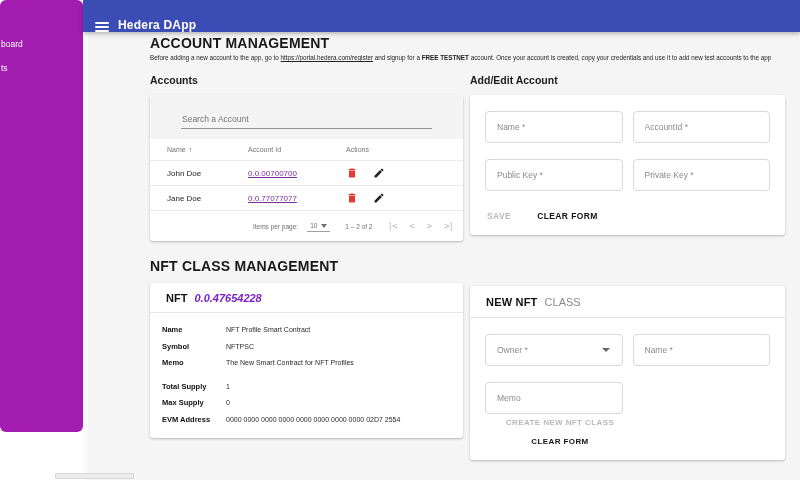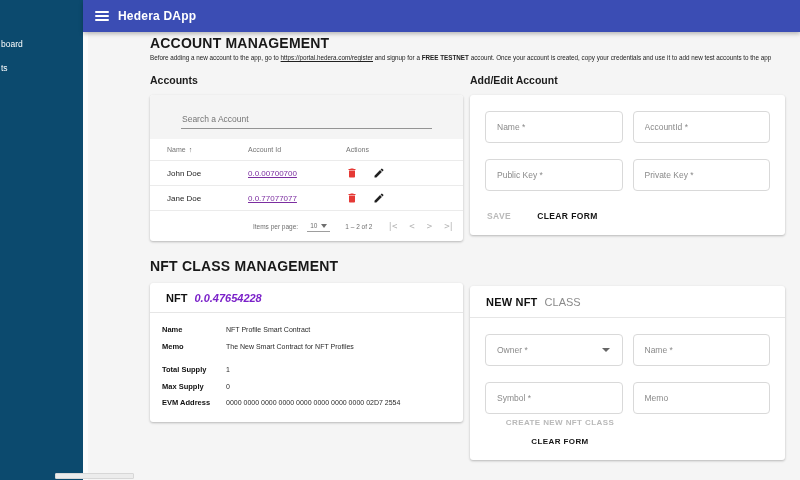--- a/index.html
+++ b/index.html
@@ -1,28 +1,28 @@
 <!DOCTYPE html>
 <html><head>
 <meta charset="utf-8">
 <style>
   * { margin:0; padding:0; box-sizing:border-box; }
   html,body { width:800px; height:480px; overflow:hidden;
     font-family:"Liberation Sans", sans-serif; background:#fff; }
 
   
-  .sidebar { position:absolute; left:0; top:0; width:83px; height:480px;
-    background:#0c4a6e; z-index:3; }
+  .sidebar { position:absolute; left:0; top:0; width:83px; height:432px;
+    background:#a21caf; z-index:3;border-radius:6px; }
   .sidebar-items { list-style:none; padding-top:37px; }
   .sidebar-items li { height:24px; line-height:14px; color:#ffffff;
     font-size:8.5px; padding-left:1px; white-space:nowrap; overflow:hidden; }
 
   
   .toolbar { position:absolute; left:83px; top:0; right:0; height:32px;
-    background:#3b4db4; display:flex; align-items:center; padding-left:12px;
+    background:#3b4db4; display:flex; align-items:flex-end; padding-left:12px;
     box-shadow:0 2px 4px rgba(0,0,0,0.25); z-index:4; }
   .hamburger { width:14px; height:10px; display:flex; flex-direction:column;
     justify-content:space-between; cursor:pointer; }
   .hamburger span { display:block; height:2px; background:#fff; border-radius:1px; }
   .toolbar-title { color:#fff; font-size:12px; font-weight:700; margin-left:9px;
     letter-spacing:0.2px; }
 
   
   .content { position:absolute; left:83px; top:32px; right:0; bottom:0;
     background:#f5f5f5; border-left:5px solid #fbfbfb;
@@ -241,20 +241,24 @@
         <div class="nft-card-head">
           <span class="nft-title-prefix">NFT</span>
           <span class="nft-title-id">0.0.47654228</span>
         </div>
         <div class="nft-body">
           <div class="nft-row">
             <span class="nft-label">Name</span>
             <span class="nft-value">NFT Profile Smart Contract</span>
           </div>
           <div class="nft-row">
+            <span class="nft-label">Symbol</span>
+            <span class="nft-value">NFTPSC</span>
+          </div>
+          <div class="nft-row">
             <span class="nft-label">Memo</span>
             <span class="nft-value">The New Smart Contract for NFT Profiles</span>
           </div>
           <div class="nft-row gap-above">
             <span class="nft-label">Total Supply</span>
             <span class="nft-value">1</span>
           </div>
           <div class="nft-row">
             <span class="nft-label">Max Supply</span>
             <span class="nft-value">0</span>
@@ -276,23 +280,20 @@
         <div class="newnft-body">
           <div class="fgrid">
             <div class="ffield">
               <span class="flabel">Owner *</span>
               <span class="select-caret"></span>
             </div>
             <div class="ffield">
               <input type="text" placeholder="Name *" style="">
             </div>
             <div class="ffield">
-              <input type="text" placeholder="Symbol *" style="">
-            </div>
-            <div class="ffield">
               <input type="text" placeholder="Memo" style="">
             </div>
           </div>
           <div class="stack-btns">
             <button class="btn disabled" style="font-size:8px;">CREATE NEW NFT CLASS</button>
             <button class="btn dark" style="font-size:8px;">CLEAR FORM</button>
           </div>
         </div>
       </div>
     </section>

